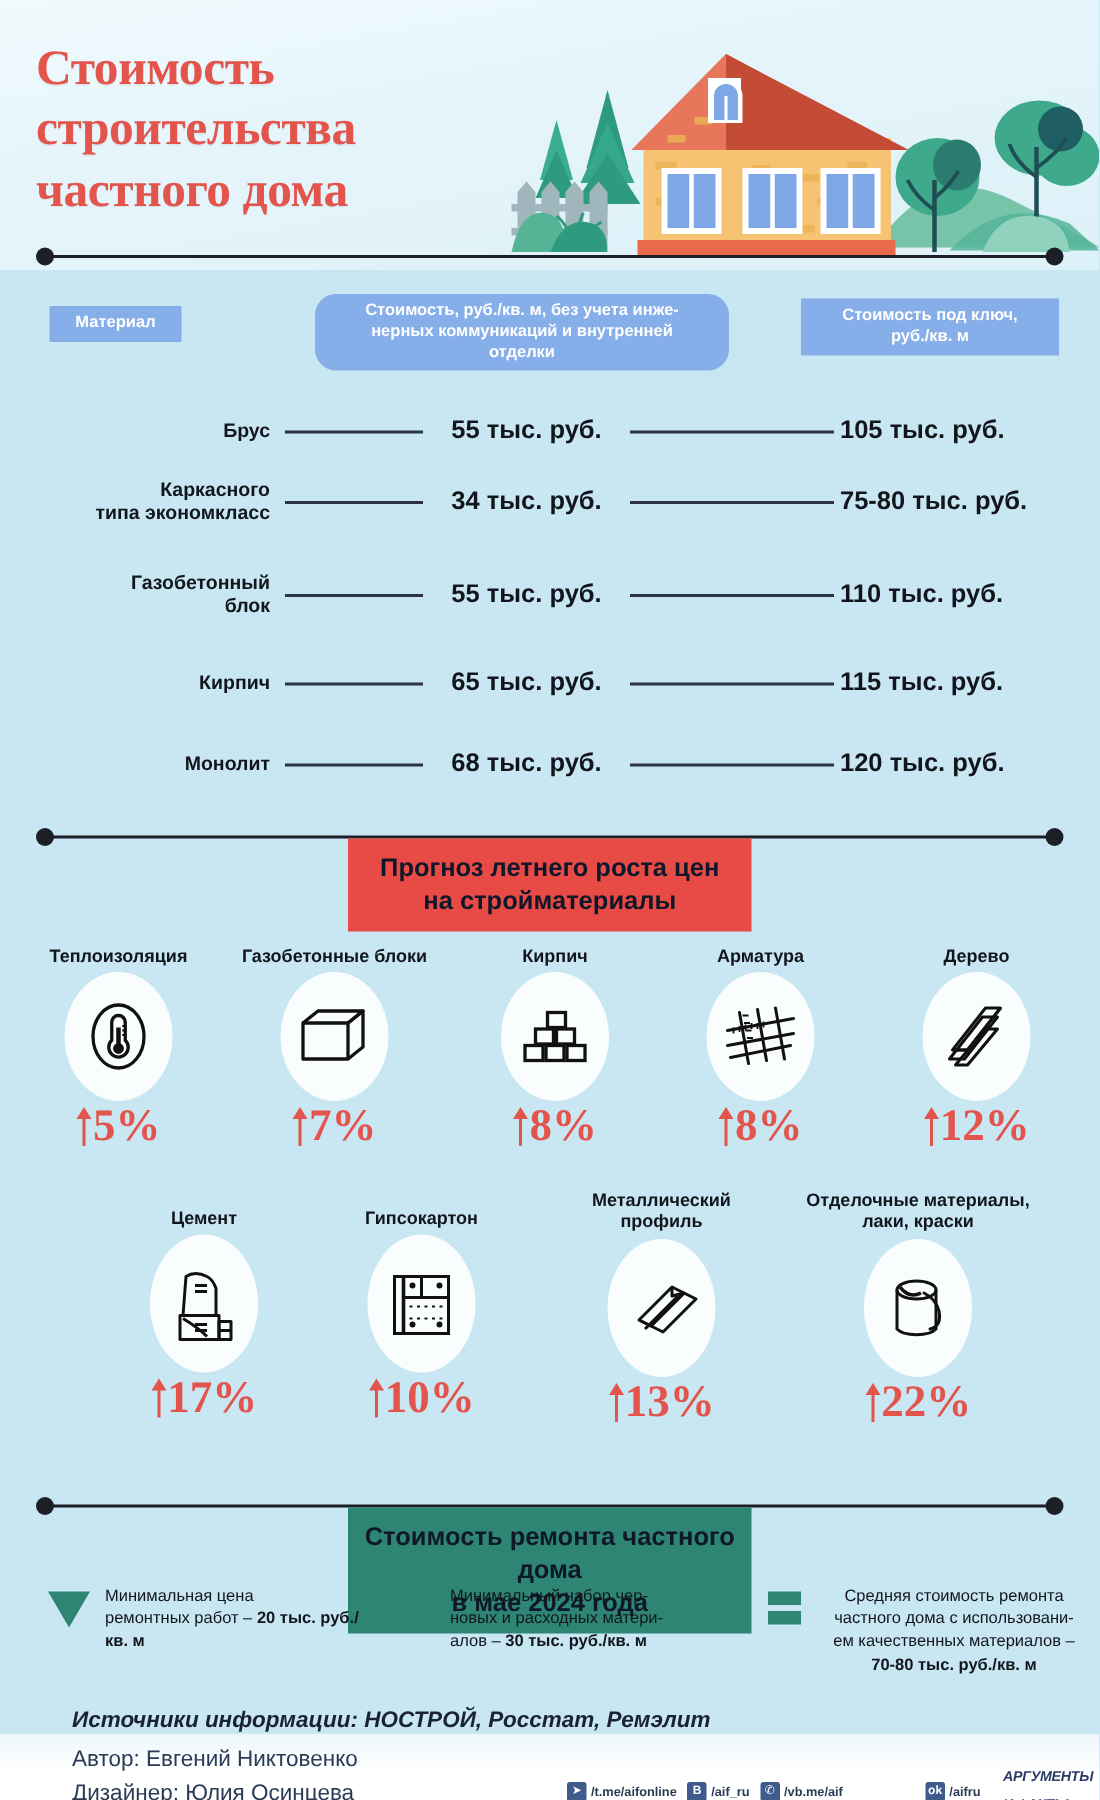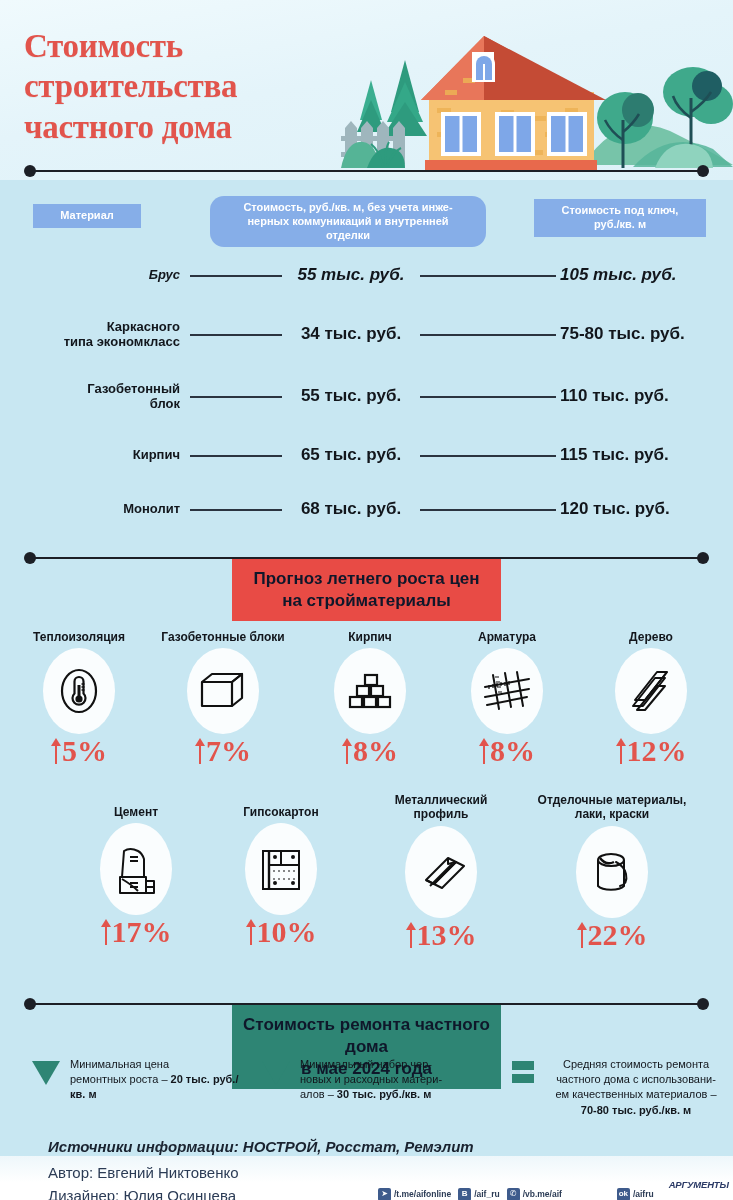--- a/index.html
+++ b/index.html
@@ -35,21 +35,21 @@
   .rule .dot.l{left:0;}
   .rule .dot.r{right:0;}
 
   
   .table-head{position:absolute;left:0;right:0;top:196px;height:56px;}
   .hbadge{
     position:absolute;background:#86AEE8;color:#fff;
     font-size:11px;font-weight:bold;line-height:1.25;
     text-align:center;padding:5px 8px;box-sizing:border-box;
   }
-  .hbadge.c1{left:33px;top:8px;width:108px;}
+  .hbadge.c1{left:33px;top:8px;width:88px;}
   .hbadge.c2{left:210px;top:0;width:276px;border-radius:14px;}
   .hbadge.c3{left:534px;top:3px;width:172px;}
 
   .trow{position:absolute;left:0;right:0;height:46px;}
   .trow .mat{
     position:absolute;left:20px;width:160px;text-align:right;
     color:#12161c;font-size:13px;font-weight:bold;line-height:1.18;
     top:50%;transform:translateY(-50%);
   }
   .trow .v1{
@@ -240,21 +240,21 @@
 
   <div class="table-head">
     <div class="hbadge c1">Материал</div>
     <div class="hbadge c2" style="white-space:pre-line;">Стоимость, руб./кв. м, без учета инже-
 нерных коммуникаций и внутренней
 отделки</div>
     <div class="hbadge c3" style="white-space:pre-line;">Стоимость под ключ,
 руб./кв. м</div>
   </div>
 
-  <div class="trow" style="top:252px;font-style:italic;">
+  <div class="trow" style="top:264px;">
     <div class="mat" style="white-space:pre-line;">Брус</div>
     <div class="ln a"></div>
     <div class="v1">55 тыс. руб.</div>
     <div class="ln b"></div>
     <div class="v2">105 тыс. руб.</div>
   </div>
 
   <div class="trow" style="top:311px;">
     <div class="mat" style="white-space:pre-line;">Каркасного
 типа экономкласс</div>
@@ -469,21 +469,21 @@
     <span class="dot l"></span>
     <span class="line"></span>
     <span class="dot r"></span>
   </div>
   <div class="banner teal" style="top:1005px;">Стоимость ремонта частного дома
 в мае 2024 года</div>
 
   <div class="leg" style="left:32px;width:220px;">
     <span class="tri"></span>
     <div class="txt"><span>Минимальная цена
-ремонтных роста – </span><b>20 тыс. руб./кв. м</b></div>
+ремонтных работ – </span><b>20 тыс. руб./кв. м</b></div>
   </div>
 
   <div class="leg" style="left:262px;width:230px;">
     <span class="tri"></span>
     <div class="txt"><span>Минимальный набор чер-
 новых и расходных матери-
 алов – </span><b>30 тыс. руб./кв. м</b></div>
   </div>
 
   <div class="leg" style="left:512px;width:210px;text-align:center;">

